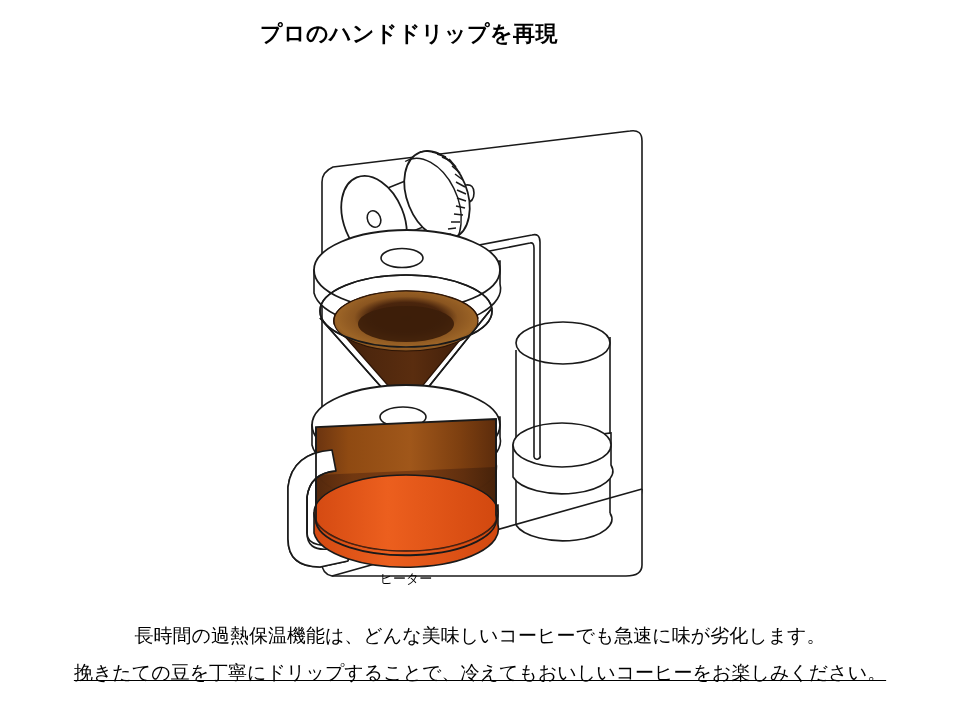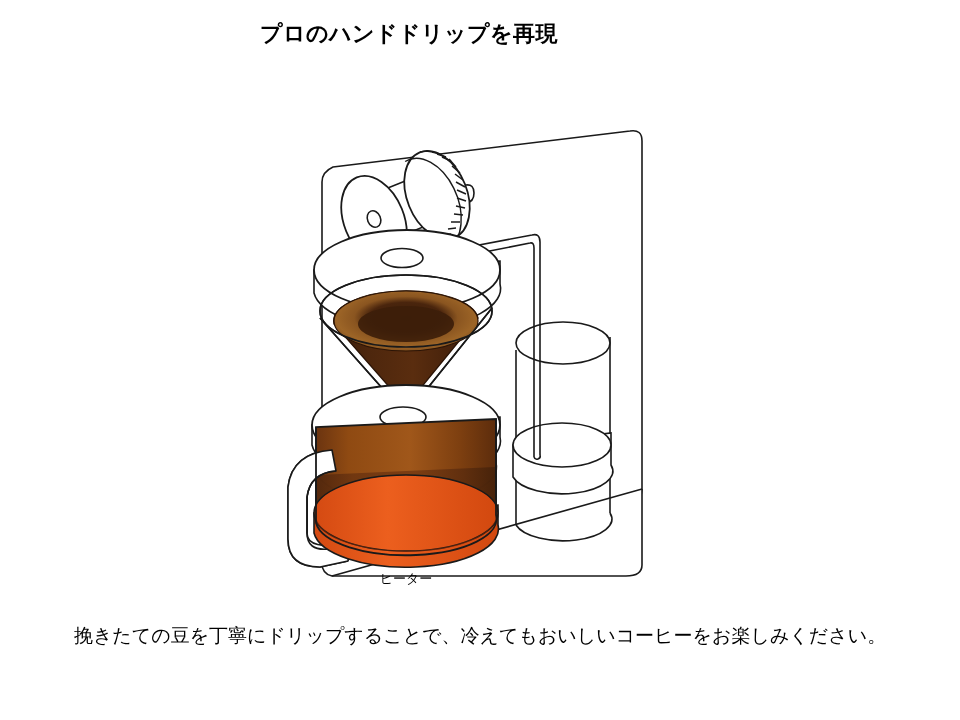--- a/index.html
+++ b/index.html
@@ -72,20 +72,21 @@
   .caption-line {
     margin: 0;
     font-size: 19px;
     font-weight: normal;
     line-height: 1.0;
     padding-bottom: 18px;
     letter-spacing: 0px;
   }
   .caption-line:last-child {
     padding-bottom: 0;
+    text-decoration: underline;
   }
 </style>
 </head>
 <body>
 
 <div class="page">
 
   <div class="headings">
     <h1 class="title-1">プロのハンドドリップを再現</h1>
   </div>
@@ -248,16 +249,17 @@
         <path d="M 46,312 L 46,408 A 90 36 0 0 0 226,400 L 226,304" fill="none" stroke="#1a1a1a" stroke-width="1.8"></path>
       </g>
 
       <text x="136" y="468" text-anchor="middle" font-family="DejaVu Sans, Liberation Sans, sans-serif" font-size="13" fill="#000000">ヒーター</text>
     </svg>
   </div>
 
   <div style="position:absolute;left:0;top:0;width:0;height:0;overflow:hidden;">ヒーター</div>
 
   <div class="caption">
+    <p class="caption-line">長時間の過熱保温機能は、どんな美味しいコーヒーでも急速に味が劣化します。</p>
     <p class="caption-line">挽きたての豆を丁寧にドリップすることで、冷えてもおいしいコーヒーをお楽しみください。</p>
   </div>
 
 </div>
 
 </body></html>

